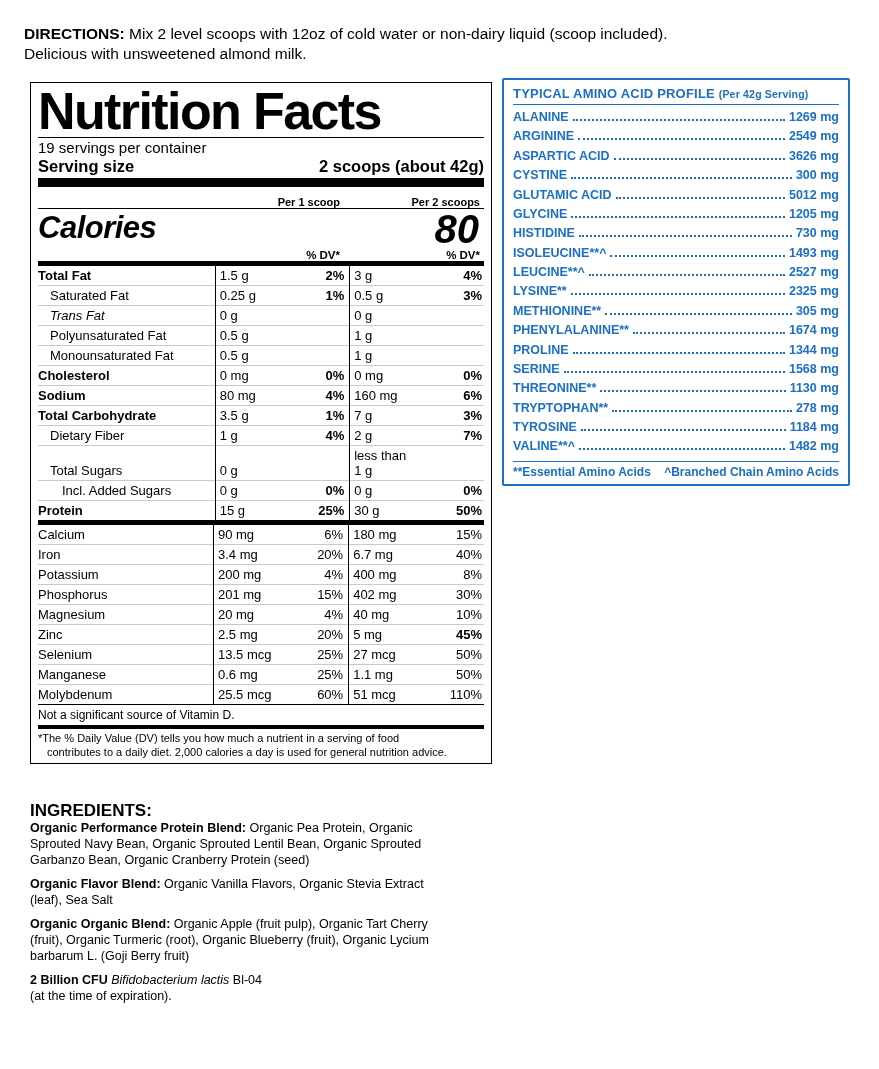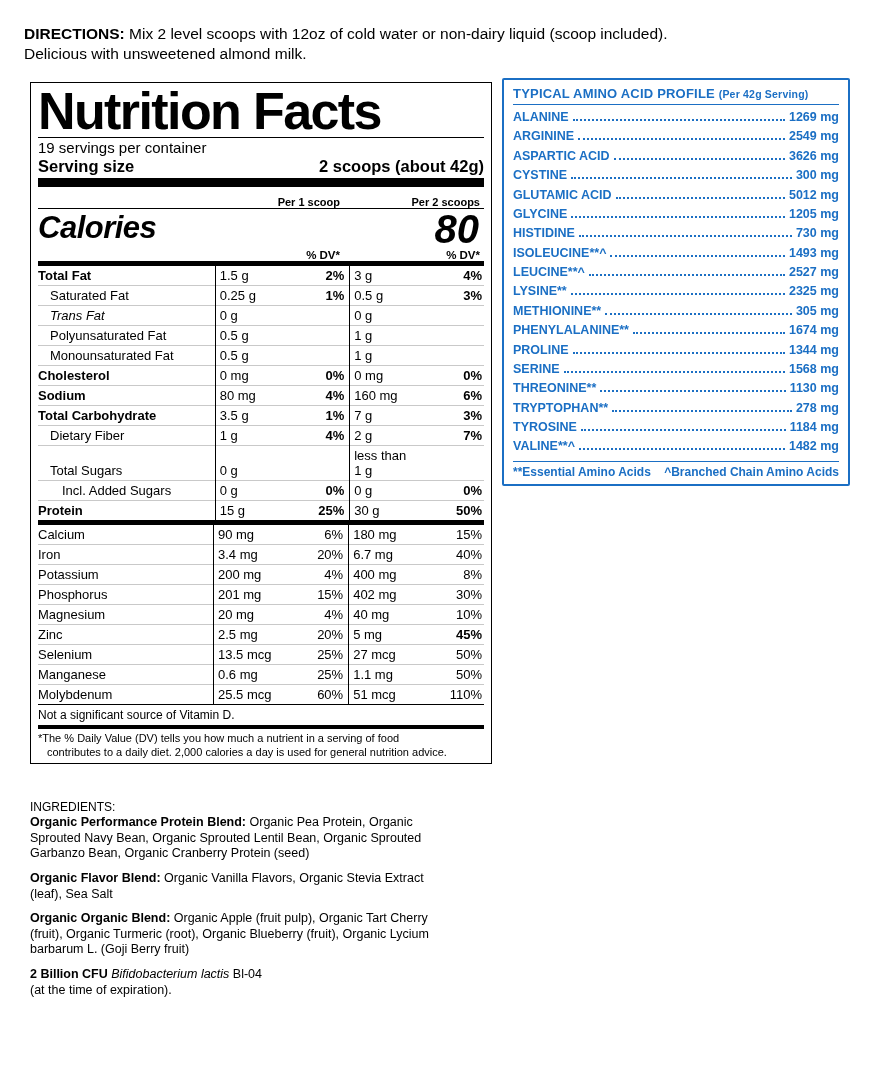--- a/index.html
+++ b/index.html
@@ -108,21 +108,21 @@
     display: flex; justify-content: space-between;
     font-size: 12px; font-weight: bold; padding-top: 3px;
   }
 
   
   .ing {
     position: absolute;
     left: 30px; top: 800px; width: 420px;
     font-size: 12.5px; line-height: 1.25;
   }
-  .ing h4 { margin: 0; font-size: 12px; font-weight: normal; }
+  .ing h4 { margin: 0; font-size: 17px; font-weight: bold; }
   .ing p { margin: 0 0 9px 0; }
   .ing b { font-weight: bold; }
   .ing i { font-style: italic; }
 </style>
 </head>
 <body>
 
 <div class="page">
 
   <div class="directions">

